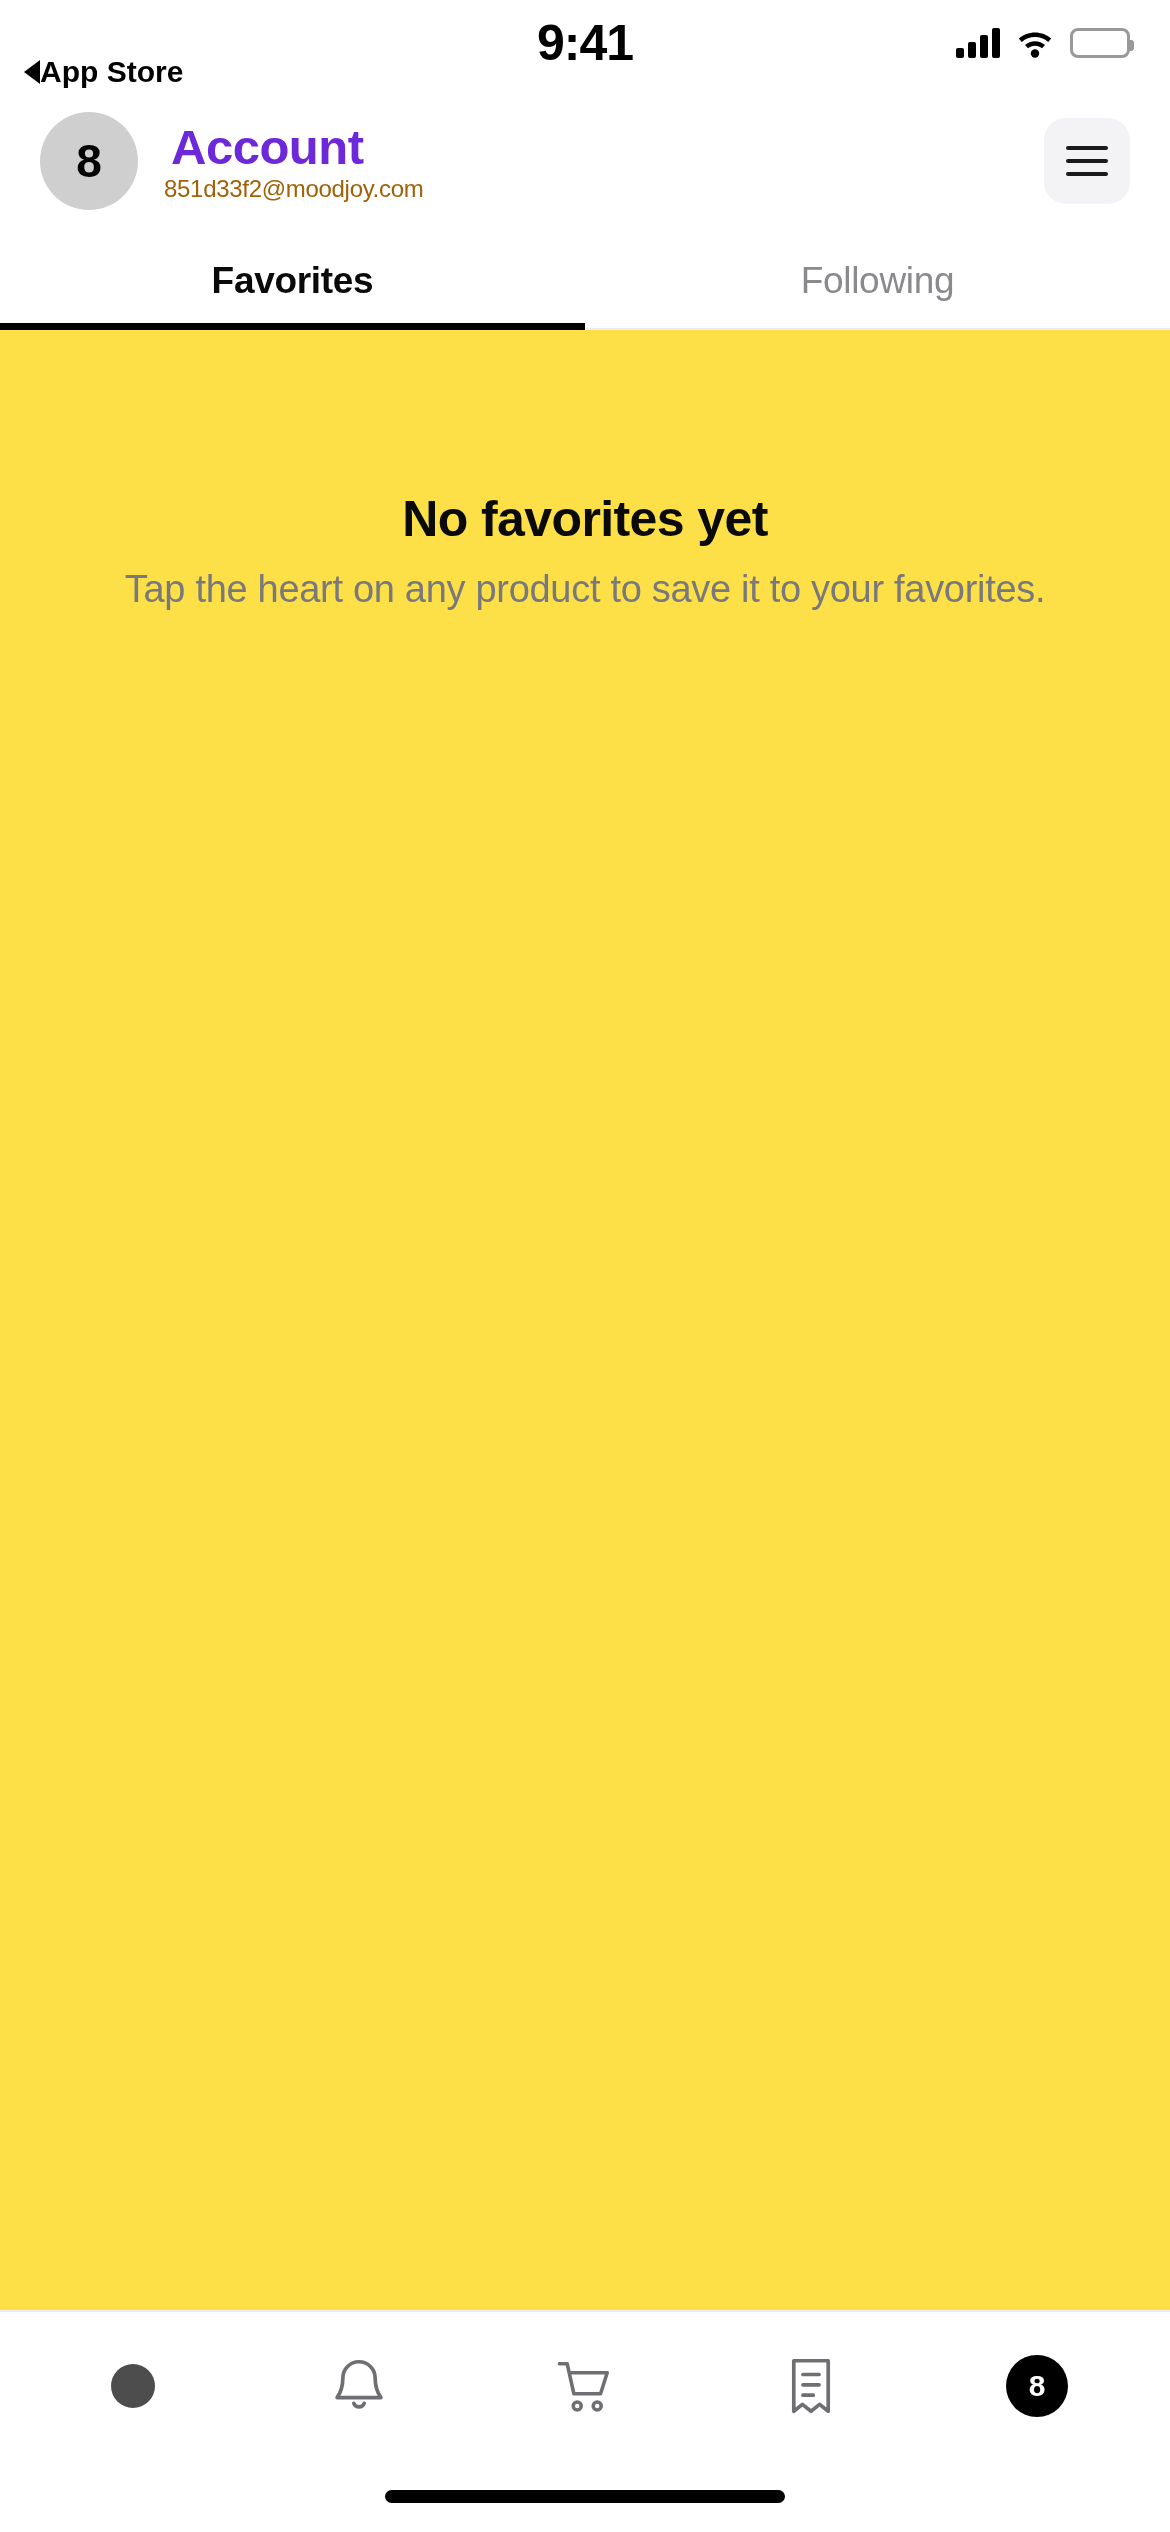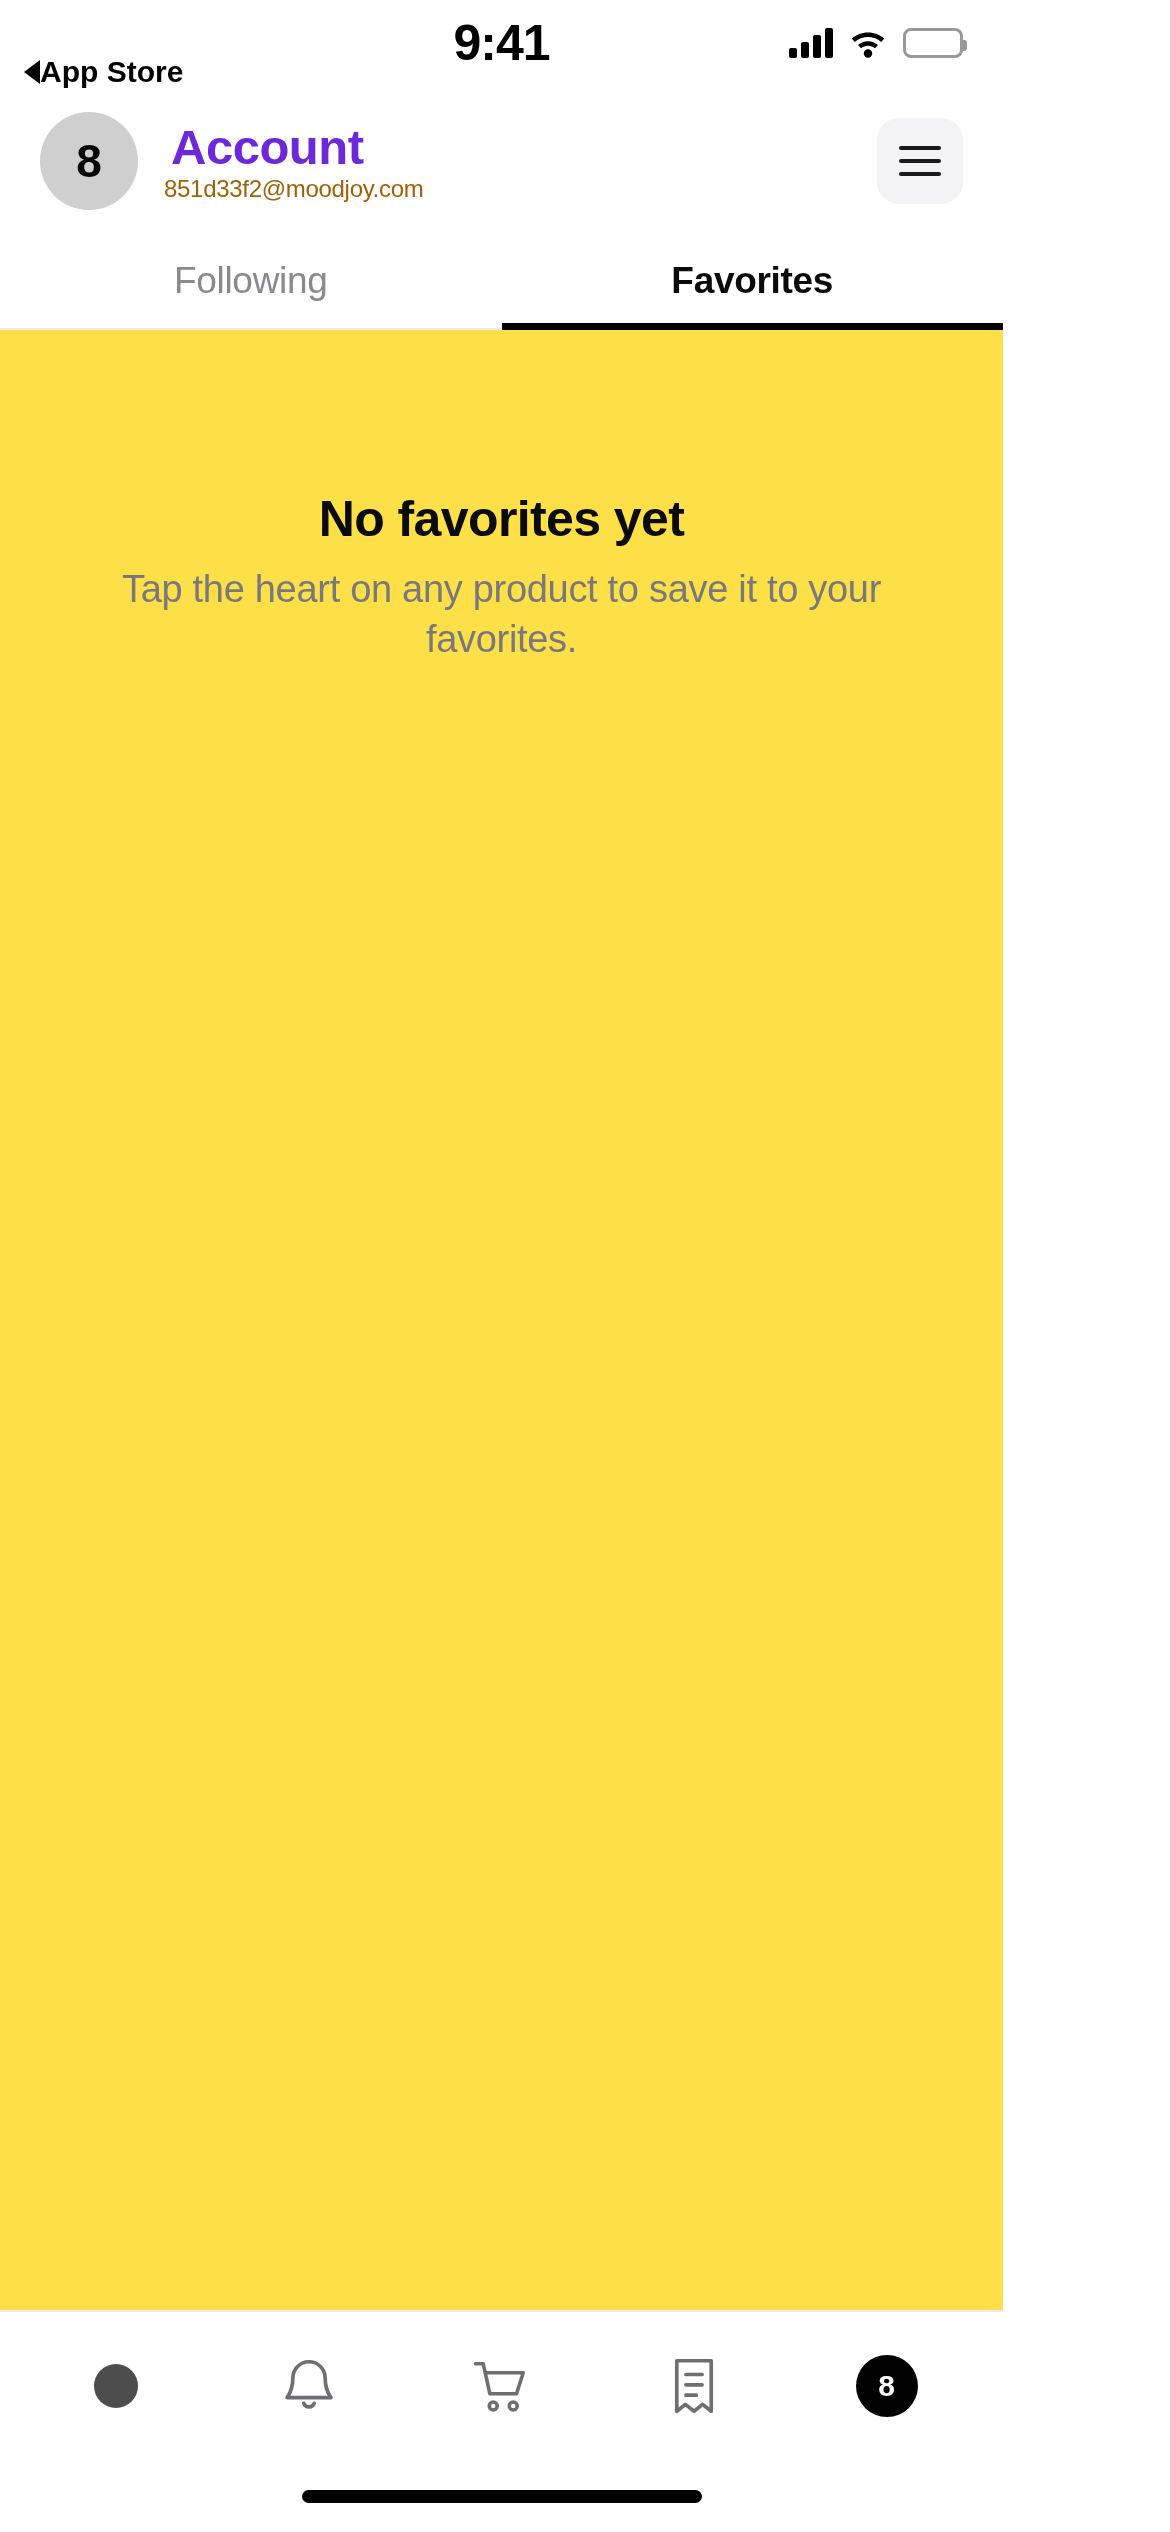--- a/index.html
+++ b/index.html
@@ -5,21 +5,21 @@
   * { margin:0; padding:0; box-sizing:border-box; }
   html, body {
     width:1170px; height:2532px;
     background:#ffffff;
     font-family:"Liberation Sans", sans-serif;
     -webkit-font-smoothing:antialiased;
     overflow:hidden;
   }
   .phone {
     position:relative;
-    width:1003px; height:2532px;
+    width:1170px; height:2532px;
     background:#ffffff;
     display:flex; flex-direction:column;
   }
 
   
   .statusbar {
     position:relative;
     height:100px;
     flex:0 0 100px;
   }
@@ -237,25 +237,25 @@
       <div class="account-email">851d33f2@moodjoy.com</div>
     </div>
     <div class="menu-button">
       <span></span>
       <span></span>
       <span></span>
     </div>
   </div>
 
   <div class="tabs">
+    <div class="tab active">
+      <span class="tab-label">Favorites</span>
+    </div>
     <div class="tab inactive">
       <span class="tab-label">Following</span>
-    </div>
-    <div class="tab active">
-      <span class="tab-label">Favorites</span>
     </div>
   </div>
 
   <div class="content">
     <div class="empty-state">
       <div class="empty-title">No favorites yet</div>
       <div class="empty-sub">Tap the heart on any product to save it to your favorites.</div>
     </div>
   </div>
 

